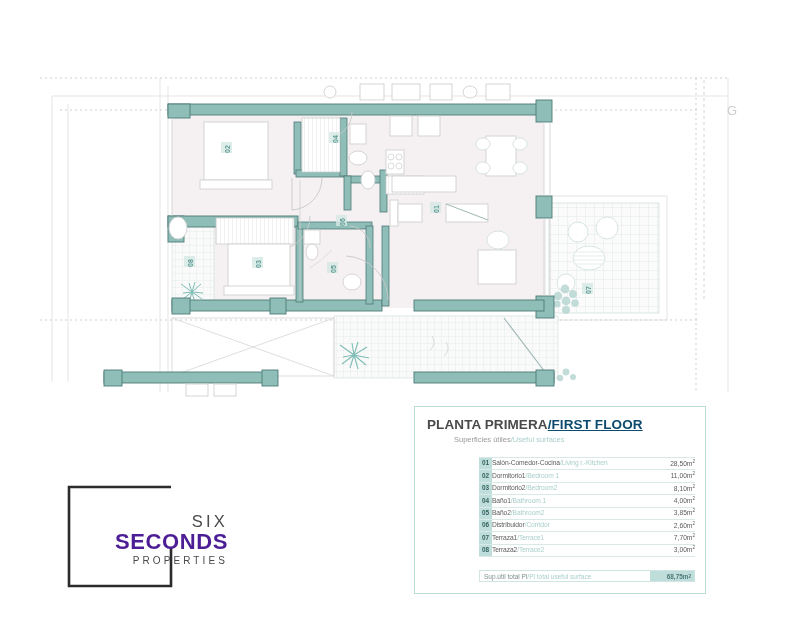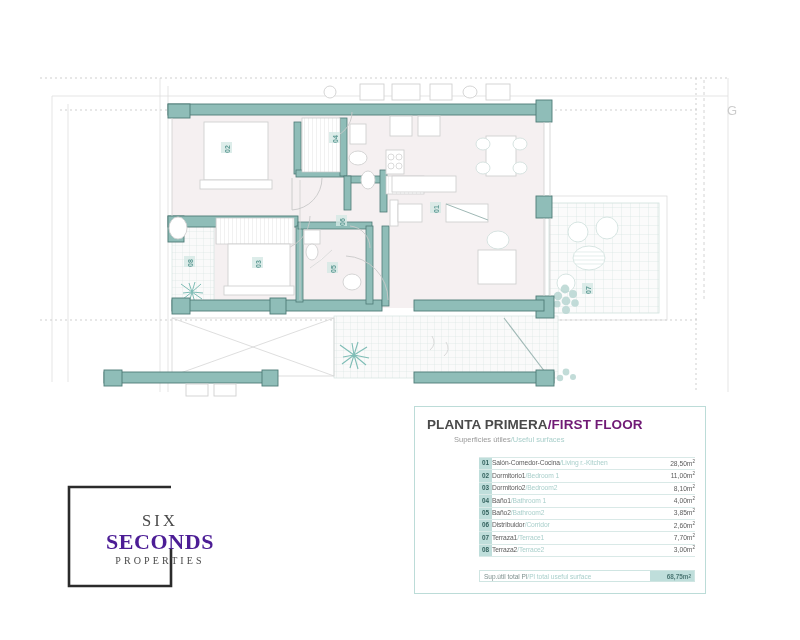--- a/index.html
+++ b/index.html
@@ -30,21 +30,21 @@
   }
   #info-title{
     position:absolute;
     left:12px; top:10px;
     font-size:13.5px;
     font-weight:bold;
     letter-spacing:.1px;
     white-space:nowrap;
   }
   #info-title .es{color:#4a4a4a;margin-top:20px;}
-  #info-title .en{color:#701a75;}
+  #info-title .en{color:#0c4a6e;text-decoration:underline;}
   #info-sub{
     position:absolute;
     left:12px; top:28px;
     font-size:7.5px;
     white-space:nowrap;
     padding-left:27px;
   }
   #info-sub .es{color:#9a9a9a;}
   #info-sub .en{color:#a9cfcb;}
 
@@ -121,25 +121,24 @@
   #total-value sup{font-size:4.6px;vertical-align:super;}
 
   
   #logo{
     position:absolute;
     left:66px; top:484px;
     width:112px; height:105px;
   }
   #logo-text{
     position:absolute;
-    left:100px; top:512px;
+    left:108px; top:512px;
     width:120px;
-    text-align:center;
+    text-align:right;
     color:#2b2b2b;
-    font-family:Liberation Serif, serif;
   }
   #logo-six{
     font-size:16.5px;
     letter-spacing:3.2px;
     line-height:18px;
     font-weight:400;
     color:#4a4a4a;
   }
   #logo-seconds{
     font-size:22px;

